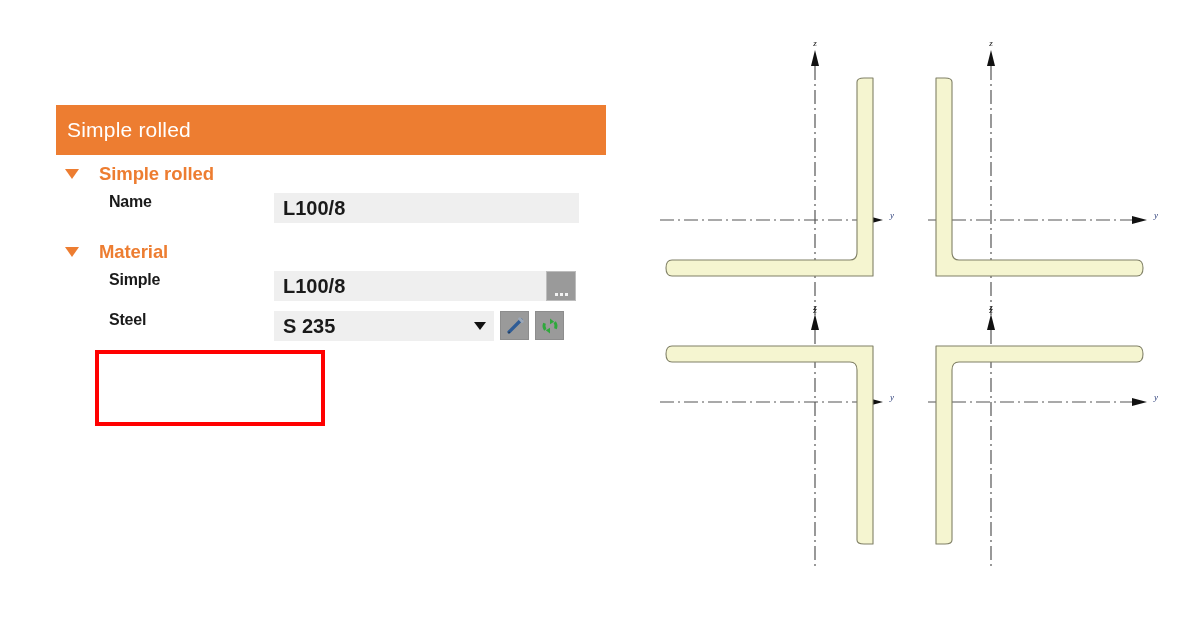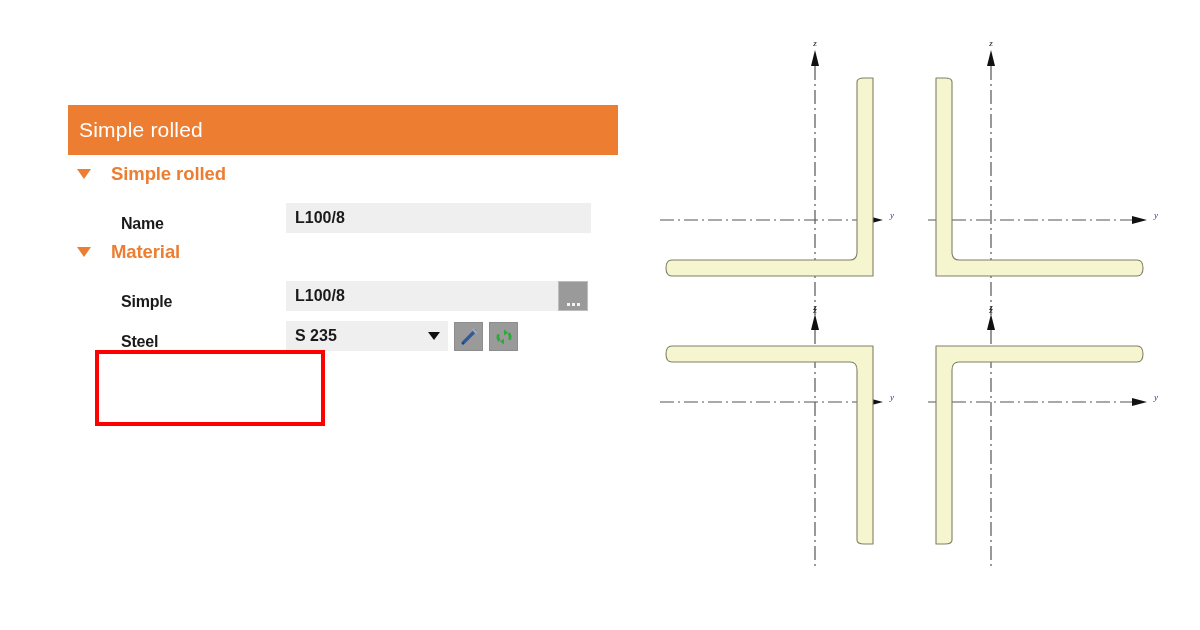--- a/index.html
+++ b/index.html
@@ -12,21 +12,21 @@
     height: 630px;
     position: relative;
     overflow: hidden;
     font-family: "Liberation Sans", sans-serif;
     -webkit-font-smoothing: antialiased;
   }
 
   
   #property-panel {
     position: absolute;
-    left: 68px;
+    left: 56px;
     top: 105px;
     width: 550px;
   }
 
   .panel-header {
     height: 50px;
     background: #ED7D31;
     color: #ffffff;
     font-size: 21px;
     line-height: 50px;
@@ -54,48 +54,48 @@
   }
   .group-title {
     color: #ED7D31;
     font-weight: bold;
     font-size: 18.5px;
     letter-spacing: -0.1px;
   }
 
   .field-row {
     display: flex;
-    align-items: flex-end;
+    align-items: flex-start;
     height: 40px;
     padding-left: 53px;
     box-sizing: border-box;
   }
   .field-label {
     width: 165px;
     flex: none;
     font-size: 16px;
     font-weight: bold;
     color: #1a1a1a;
     letter-spacing: -0.2px;
   }
 
   .value-box {
     background: #EFEFEF;
     height: 30px;
     display: flex;
     align-items: center;
     padding-left: 9px;
     box-sizing: border-box;
-    font-size: 16px;
+    font-size: 20px;
     font-weight: bold;
     color: #1a1a1a;
   }
   .value-name   { width: 305px; }
   .value-shape  { width: 272px; }
-  .value-steel  { width: 162px; justify-content: space-between; padding-right: 8px; }
+  .value-steel  { width: 220px; justify-content: space-between; padding-right: 8px; }
 
   .btn-ellipsis {
     width: 30px;
     height: 30px;
     background: #9A9A9A;
     border: 1px solid #BDBDBD;
     box-sizing: border-box;
     display: flex;
     align-items: flex-end;
     justify-content: center;

